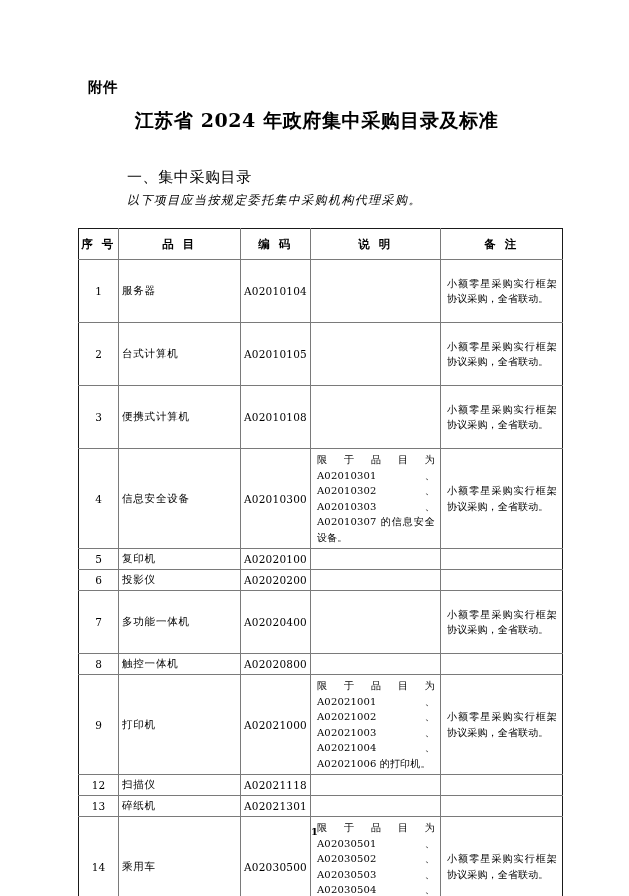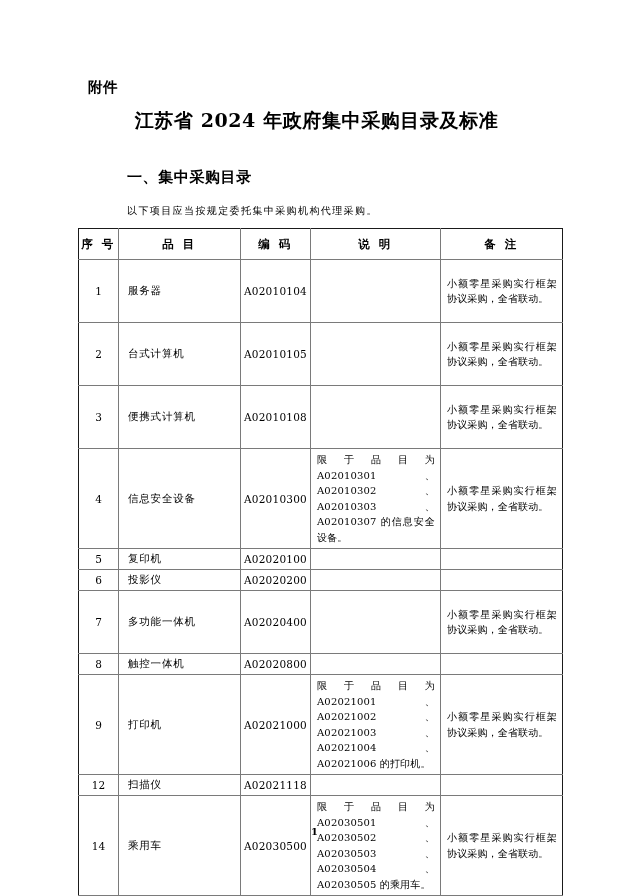--- a/index.html
+++ b/index.html
@@ -50,35 +50,36 @@
     white-space: nowrap;
     padding-left: 4px;
     box-sizing: border-box;
   }
 
   .section-heading {
     position: absolute;
     left: 127px;
     top: 168px;
     font-size: 15px;
-    font-weight: bold;
+    font-weight: normal;
     letter-spacing: 0.6px;
     line-height: 1.3;
     white-space: nowrap;
   }
 
   .section-intro {
     position: absolute;
     left: 127px;
-    top: 204px;
-    font-size: 10px;
+    top: 192px;
+    font-size: 12px;
     font-weight: normal;
     letter-spacing: 1.4px;
     line-height: 1.35;
     white-space: nowrap;
+    font-style: italic;
   }
 
   
   .catalog-table {
     position: absolute;
     left: 78px;
     top: 228px;
     width: 484px;
     border-collapse: collapse;
     table-layout: fixed;
@@ -125,21 +126,21 @@
     border-bottom: 1.4px solid #3a3a3a;
   }
 
   td.seq {
     text-align: center;
     font-size: 10.5px;
     font-family: "DejaVu Serif", "Liberation Serif", serif;
   }
   td.item {
     text-align: left;
-    padding-left: 9px;
+    padding-left: 3px;
     letter-spacing: 0.8px;
     font-size: 10.5px;
   }
   td.code {
     text-align: center;
     font-size: 10.5px;
     letter-spacing: 0.2px;
   }
   td.desc, td.note {
     text-align: justify;
@@ -263,20 +264,27 @@
           <td class="desc">限于品目为 A02021001、A02021002、A02021003、A02021004 、 A02021006 的打印机。</td>
           <td class="note">小额零星采购实行框架协议采购，全省联动。</td>
         </tr>
         <tr class="short">
           <td class="seq">12</td>
           <td class="item">扫描仪</td>
           <td class="code">A02021118</td>
           <td class="desc"></td>
           <td class="note"></td>
         </tr>
+        <tr class="short">
+          <td class="seq">13</td>
+          <td class="item">碎纸机</td>
+          <td class="code">A02021301</td>
+          <td class="desc"></td>
+          <td class="note"></td>
+        </tr>
         <tr class="r14">
           <td class="seq">14</td>
           <td class="item">乘用车</td>
           <td class="code">A02030500</td>
           <td class="desc">限于品目为 A02030501、A02030502、A02030503、A02030504 、 A02030505 的乘用车。</td>
           <td class="note">小额零星采购实行框架协议采购，全省联动。</td>
         </tr>
       </tbody>
   </table>
 

